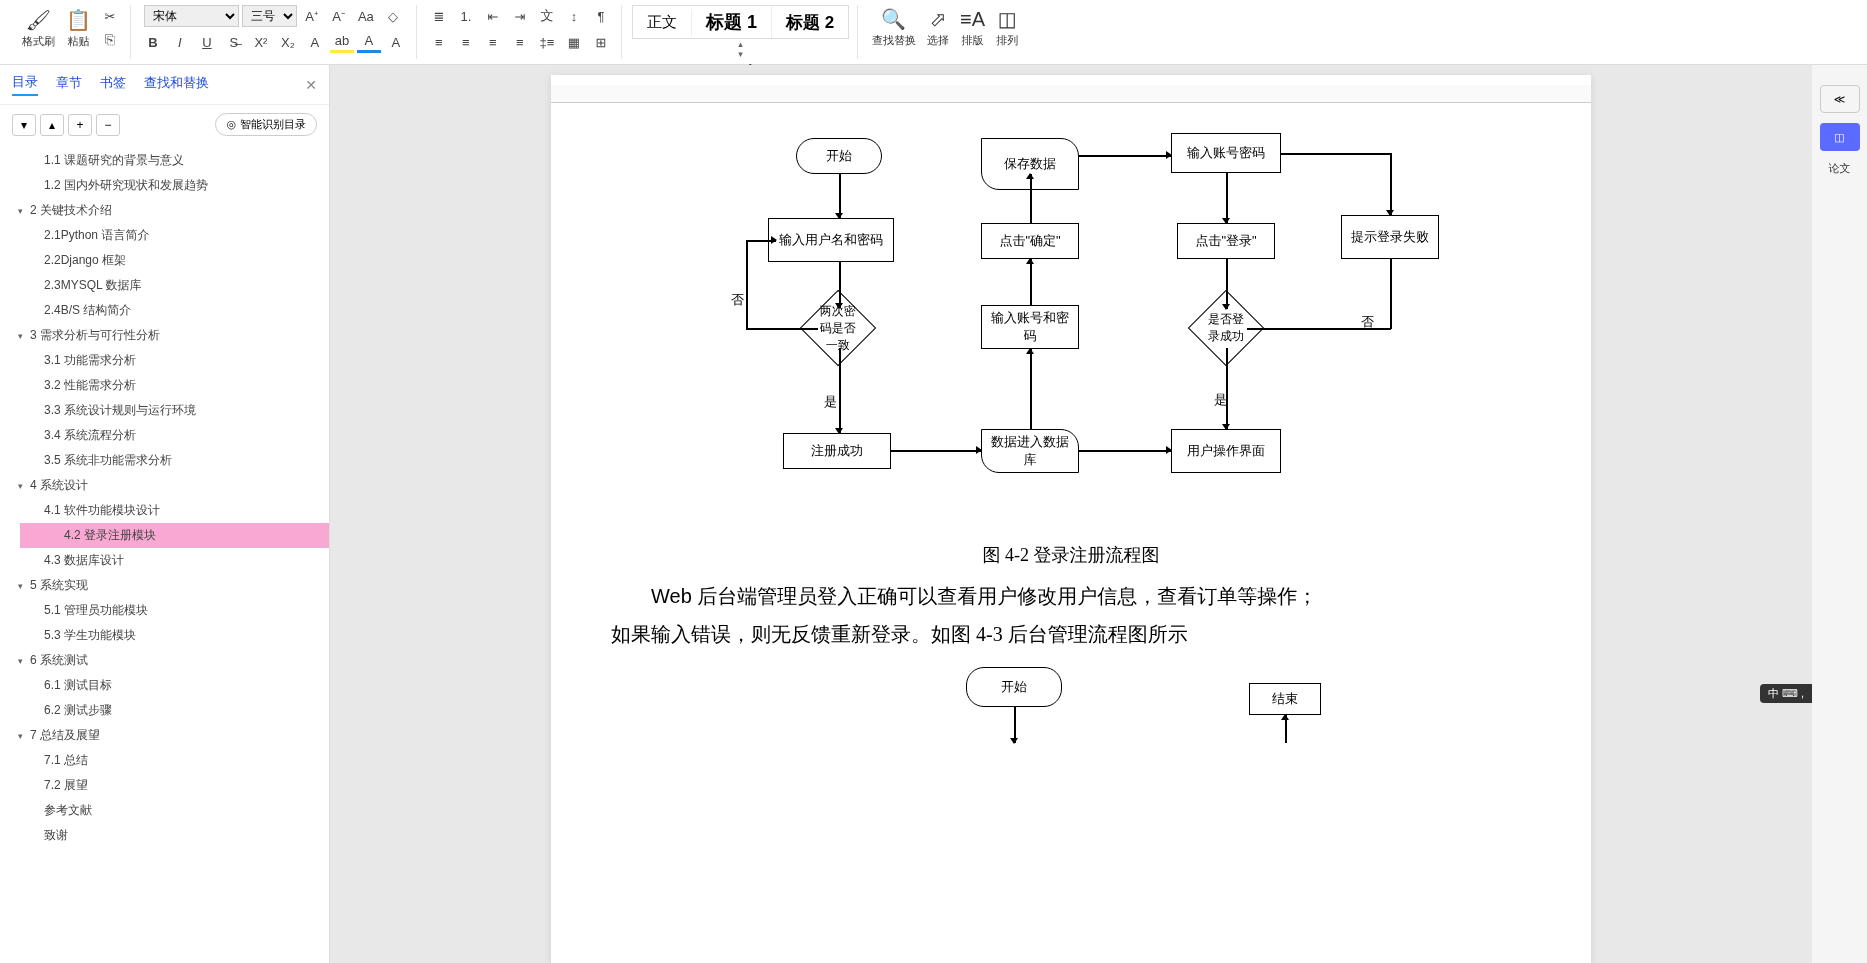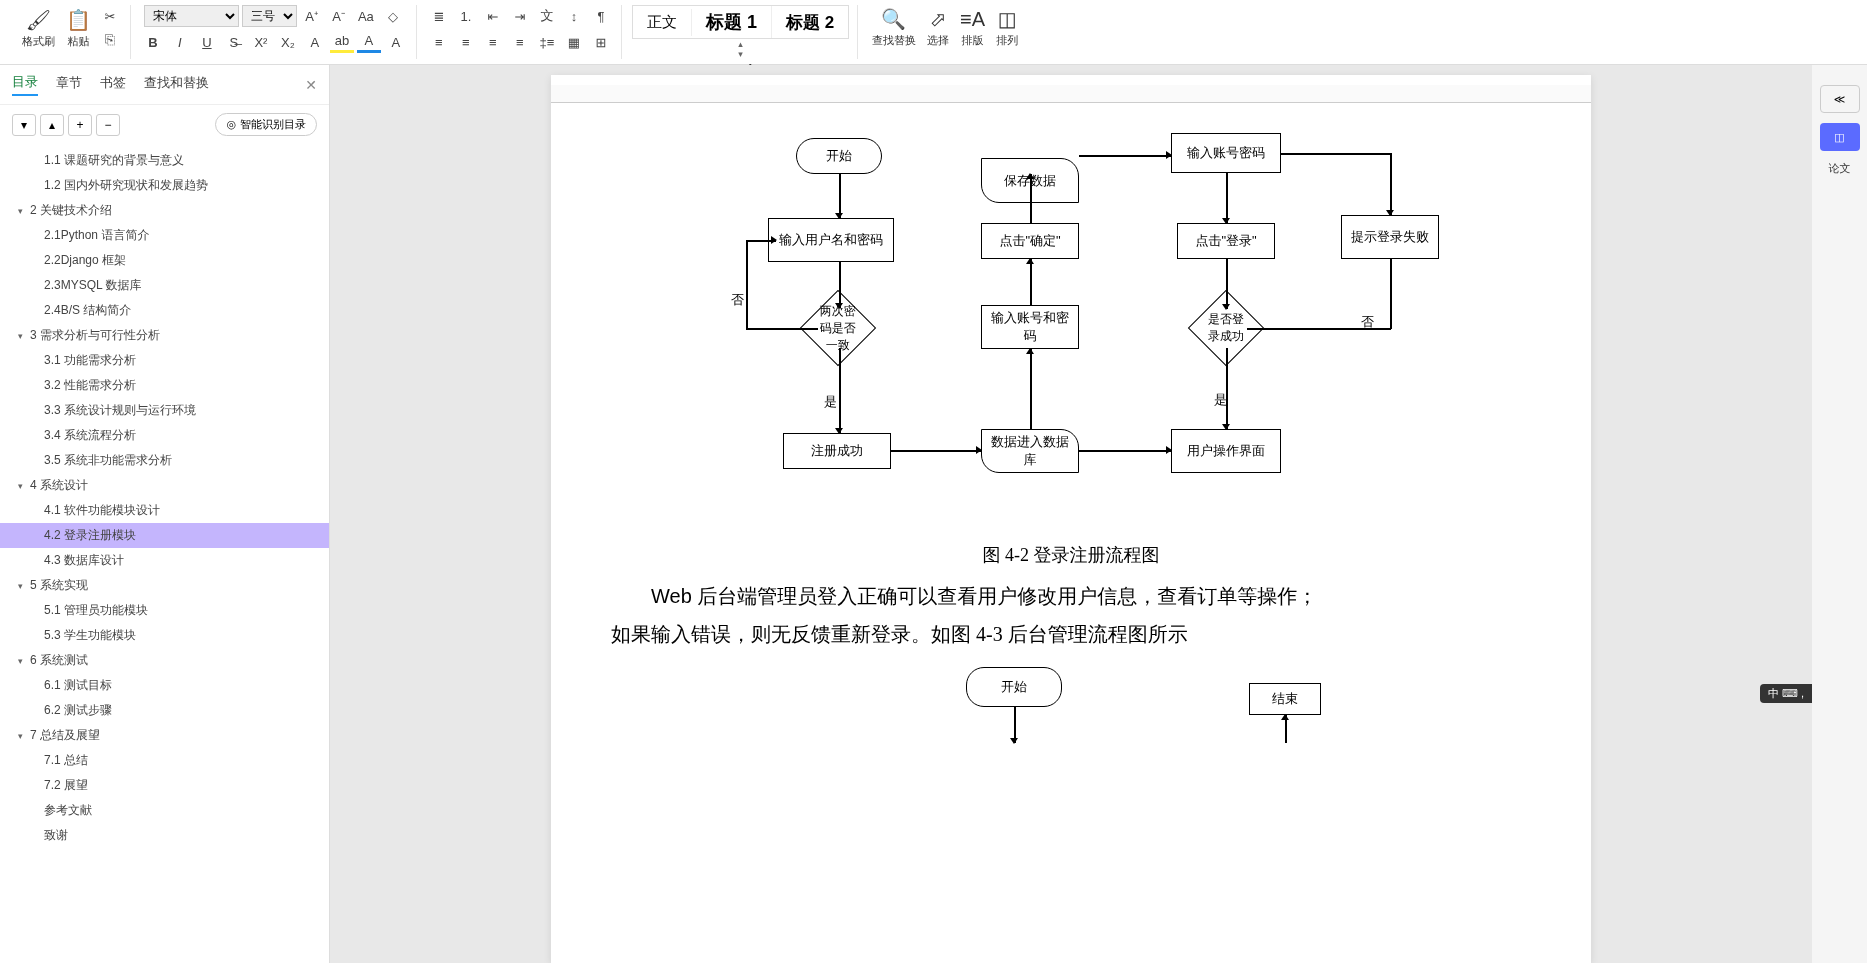--- a/index.html
+++ b/index.html
@@ -18,29 +18,29 @@
     .style-gallery { display: flex; border: 1px solid #ddd; height: 48px; align-items: center; }
     .style-item { padding: 4px 14px; font-size: 15px; border-right: 1px solid #eee; cursor: pointer; }
     .style-item:last-child { border-right: none; }
     .style-control { display: flex; flex-direction: column; height: 48px; justify-content: space-around; padding: 0 3px; cursor: pointer; }
     .style-control span { font-size: 9px; color: #666; }
 
     .workspace { display: flex; height: calc(100% - 65px); }
     
     .nav-panel { width: 330px; background: #fff; border-right: 1px solid #ddd; display: flex; flex-direction: column; }
     .nav-tabs { display: flex; padding: 8px 12px; gap: 18px; border-bottom: 1px solid #eee; align-items: center; }
-    .nav-tab { font-size: 13px; color: #404040; cursor: pointer; padding-bottom: 3px; }
-    .nav-tab.active { color: #15803d; border-bottom: 2px solid #2196f3; font-weight: 500; }
+    .nav-tab { font-size: 13px; color: #1d4ed8; cursor: pointer; padding-bottom: 3px; }
+    .nav-tab.active { color: #1d4ed8; border-bottom: 2px solid #2196f3; font-weight: 500; }
     .nav-close { margin-left: auto; font-size: 14px; cursor: pointer; color: #888; }
     .nav-controls { display: flex; padding: 8px 12px; align-items: center; gap: 4px; }
     .nav-ctrl-btn { width: 24px; height: 22px; border: 1px solid #ccc; background: #fff; display: flex; align-items: center; justify-content: center; cursor: pointer; font-size: 12px; border-radius: 3px; }
     .smart-toc-btn { margin-left: auto; border: 1px solid #ccc; border-radius: 12px; padding: 3px 10px; font-size: 11px; display: flex; align-items: center; gap: 4px; cursor: pointer; }
     .toc-list { flex: 1; overflow-y: auto; padding: 4px 0; }
     .toc-item { padding: 4px 12px; font-size: 12px; color: #444; cursor: pointer; white-space: nowrap; display: flex; align-items: center; }
-    .toc-item.selected { background: #c4b5fd; }
+    .toc-item.selected { background: #f9a8d4; margin-left: 20px; }
     .toc-item .arrow { width: 12px; display: inline-block; font-size: 9px; color: #666; }
     .toc-l1 { padding-left: 18px; }
     .toc-l2 { padding-left: 44px; }
     
     .doc-area { flex: 1; background: #e8e8e8; display: flex; justify-content: center; overflow: auto; position: relative; }
     .page { background: #fff; width: 1040px; margin-top: 10px; box-shadow: 0 2px 8px rgba(0,0,0,0.1); position: relative; padding: 10px 60px 40px; }
     .ruler-top { height: 18px; border-bottom: 1px solid #ccc; margin: 0 -60px 30px; background: #fafafa; }
     
     .flowchart-img { margin: 20px auto; width: 820px; height: 390px; position: relative; }
     .fc-node { position: absolute; border: 1.5px solid #000; background: #fff; font-size: 13px; display: flex; align-items: center; justify-content: center; text-align: center; padding: 4px; }
@@ -288,21 +288,21 @@
       </div>
   </div>
 
   <div class="doc-area">
     <div class="page">
       <div class="ruler-top"></div>
 
       <div class="flowchart-img">
 
         <div class="fc-node fc-terminal" style="left:135px;top:5px;width:86px;height:36px;">开始</div>
-        <div class="fc-node fc-storage" style="left:320px;top:5px;width:98px;height:45px;margin-top:20px;">保存数据</div>
+        <div class="fc-node fc-storage" style="left:320px;top:5px;width:98px;height:52px;">保存数据</div>
         <div class="fc-node" style="left:510px;top:0px;width:110px;height:40px;">输入账号密码</div>
 
         <div class="fc-node" style="left:107px;top:85px;width:126px;height:44px;">输入用户名和密码</div>
         <div class="fc-node" style="left:320px;top:90px;width:98px;height:36px;">点击"确定"</div>
         <div class="fc-node" style="left:516px;top:90px;width:98px;height:36px;">点击"登录"</div>
         <div class="fc-node" style="left:680px;top:82px;width:98px;height:44px;">提示登录失败</div>
 
         <div class="fc-node fc-decision" style="left:150px;top:168px;width:54px;height:54px;">
             <span>两次密码是否一致</span>
           </div>

